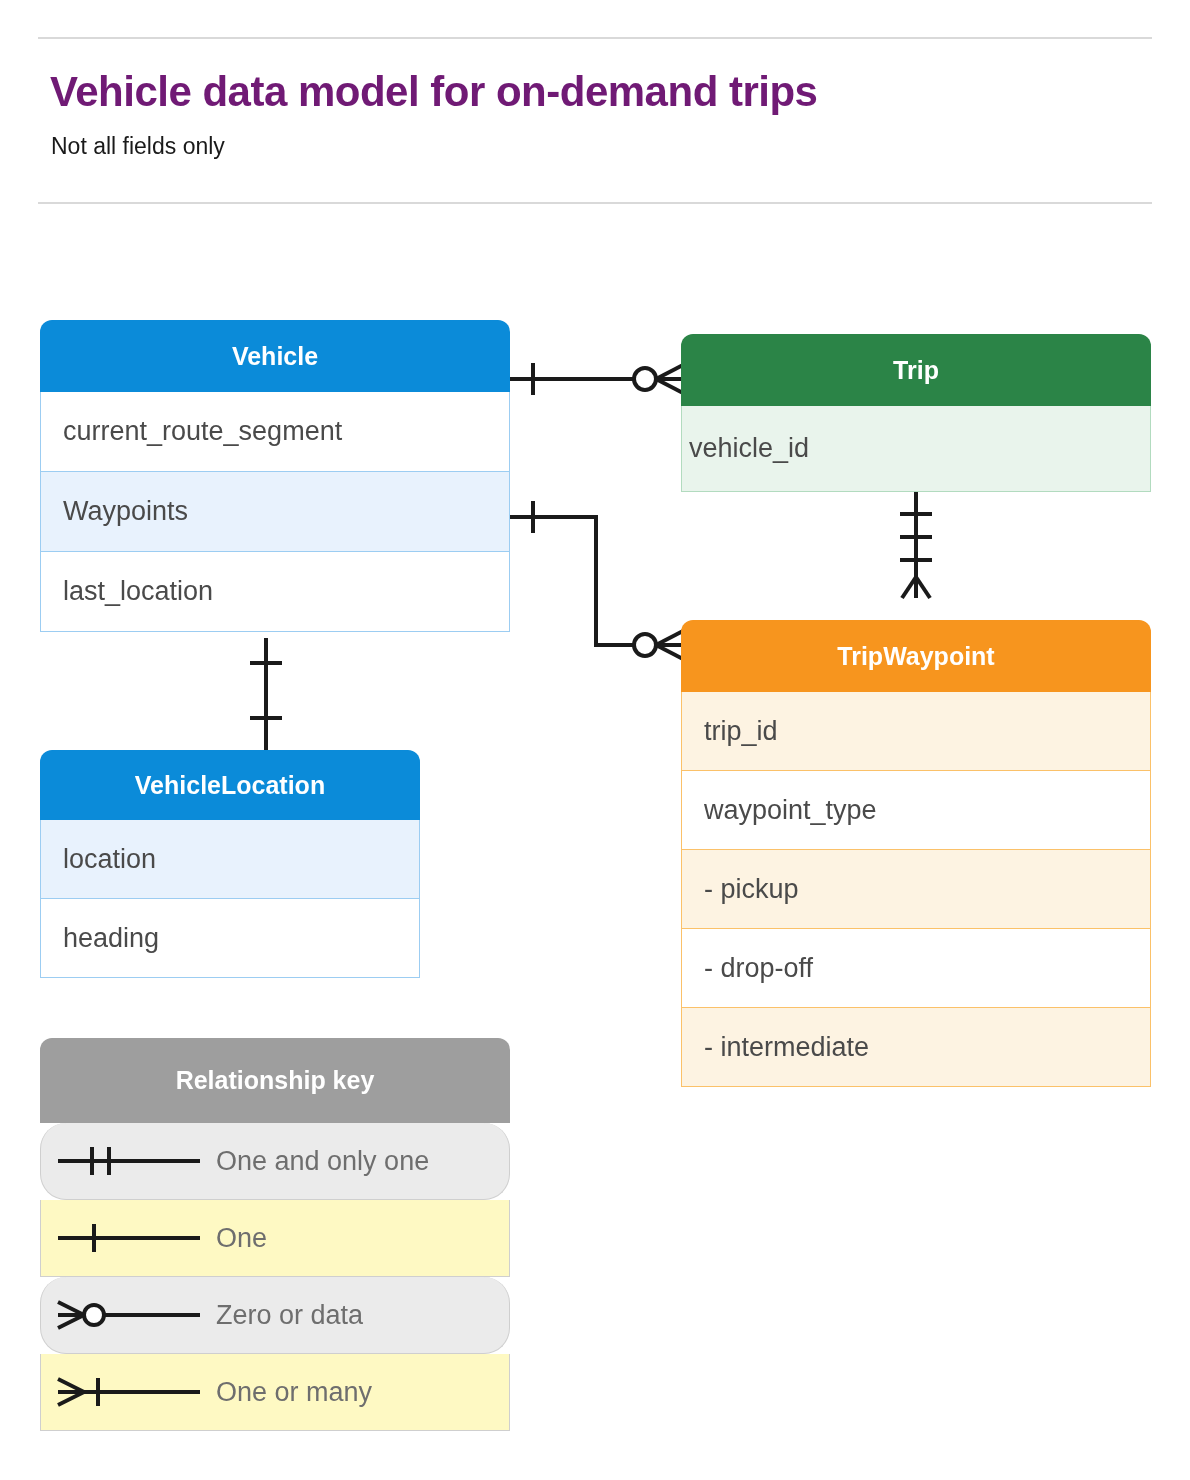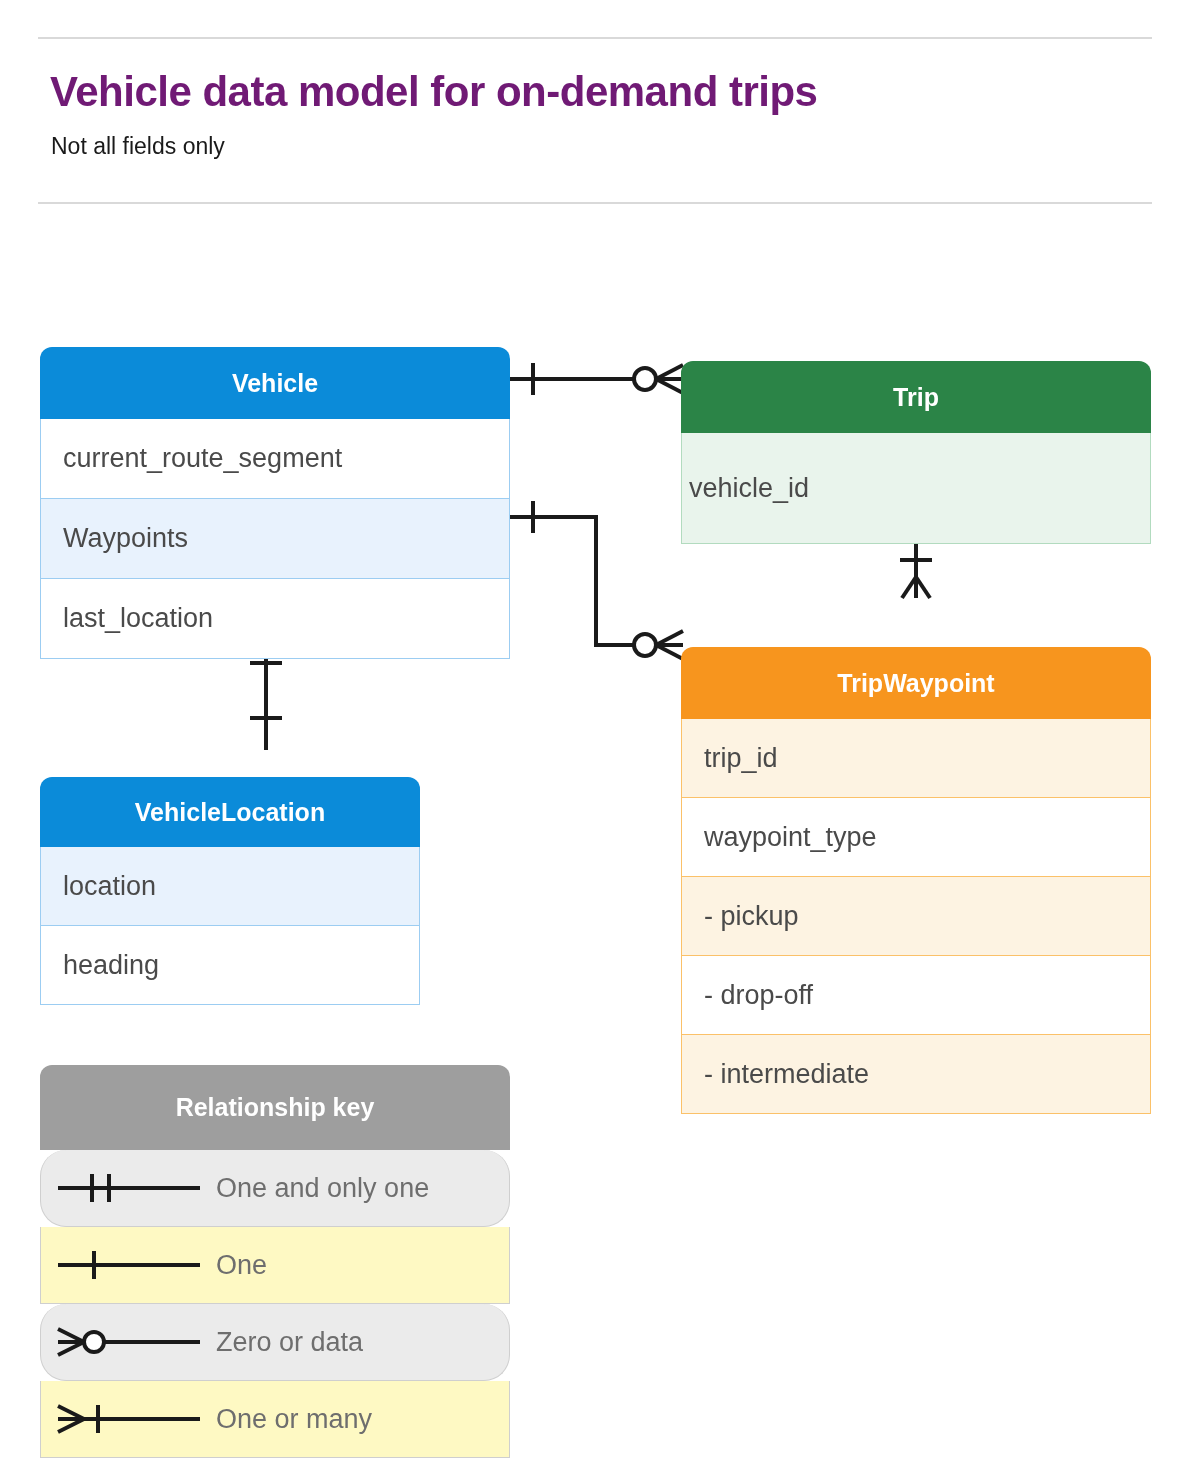--- a/index.html
+++ b/index.html
@@ -37,21 +37,20 @@
     position: absolute;
     left: 51px; top: 133px;
     font-size: 23px;
     color: #1a1a1a;
     white-space: nowrap;
   }
 
   
   .entity {
     position: absolute;
-    margin-top: 27px;
   }
   .entity-header {
     border-radius: 12px 12px 0 0;
     color: #ffffff;
     font-size: 25px;
     font-weight: bold;
     text-align: center;
     display: flex;
     align-items: center;
     justify-content: center;
@@ -85,21 +84,21 @@
   
   .theme-grey .entity-header { background: #9e9e9e; }
 
   
   #entity-vehicle { left: 40px; top: 320px; width: 470px; }
   #entity-vehicle .entity-header { height: 72px; }
   #entity-vehicle .entity-row { height: 80px; }
 
   #entity-trip { left: 681px; top: 334px; width: 470px; }
   #entity-trip .entity-header { height: 72px; }
-  #entity-trip .entity-row { height: 111px; padding-left: 7px; }
+  #entity-trip .entity-row { height: 86px; padding-left: 7px; }
 
   #entity-tripwaypoint { left: 681px; top: 620px; width: 470px; }
   #entity-tripwaypoint .entity-header { height: 72px; }
   #entity-tripwaypoint .entity-row { height: 79px; }
 
   #entity-vehiclelocation { left: 40px; top: 750px; width: 380px; }
   #entity-vehiclelocation .entity-header { height: 70px; }
   #entity-vehiclelocation .entity-row { height: 79px; }
 
   #legend { left: 40px; top: 1038px; width: 470px; }

